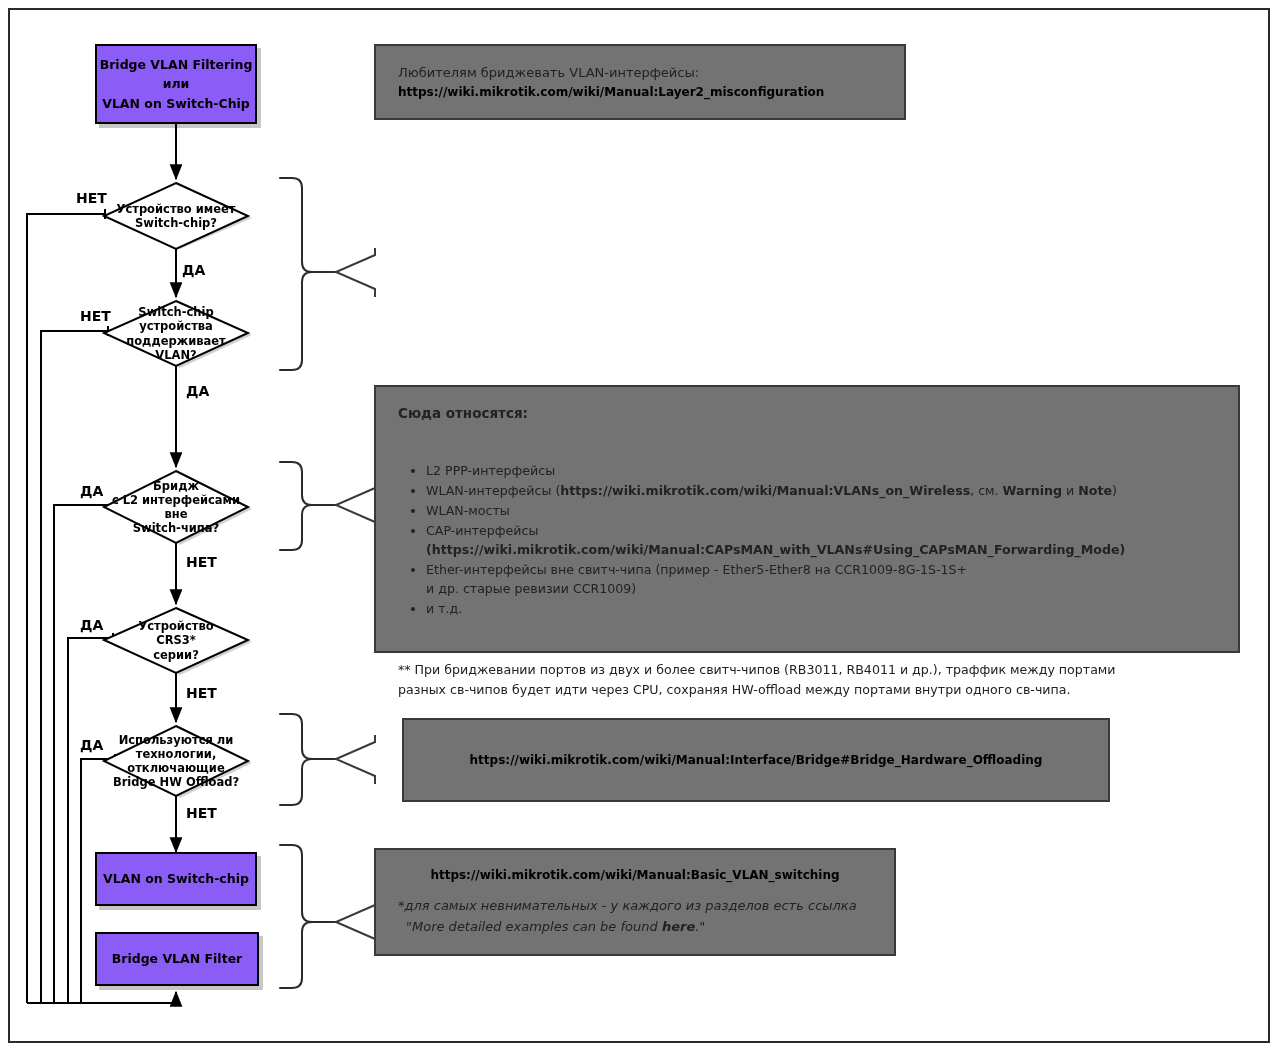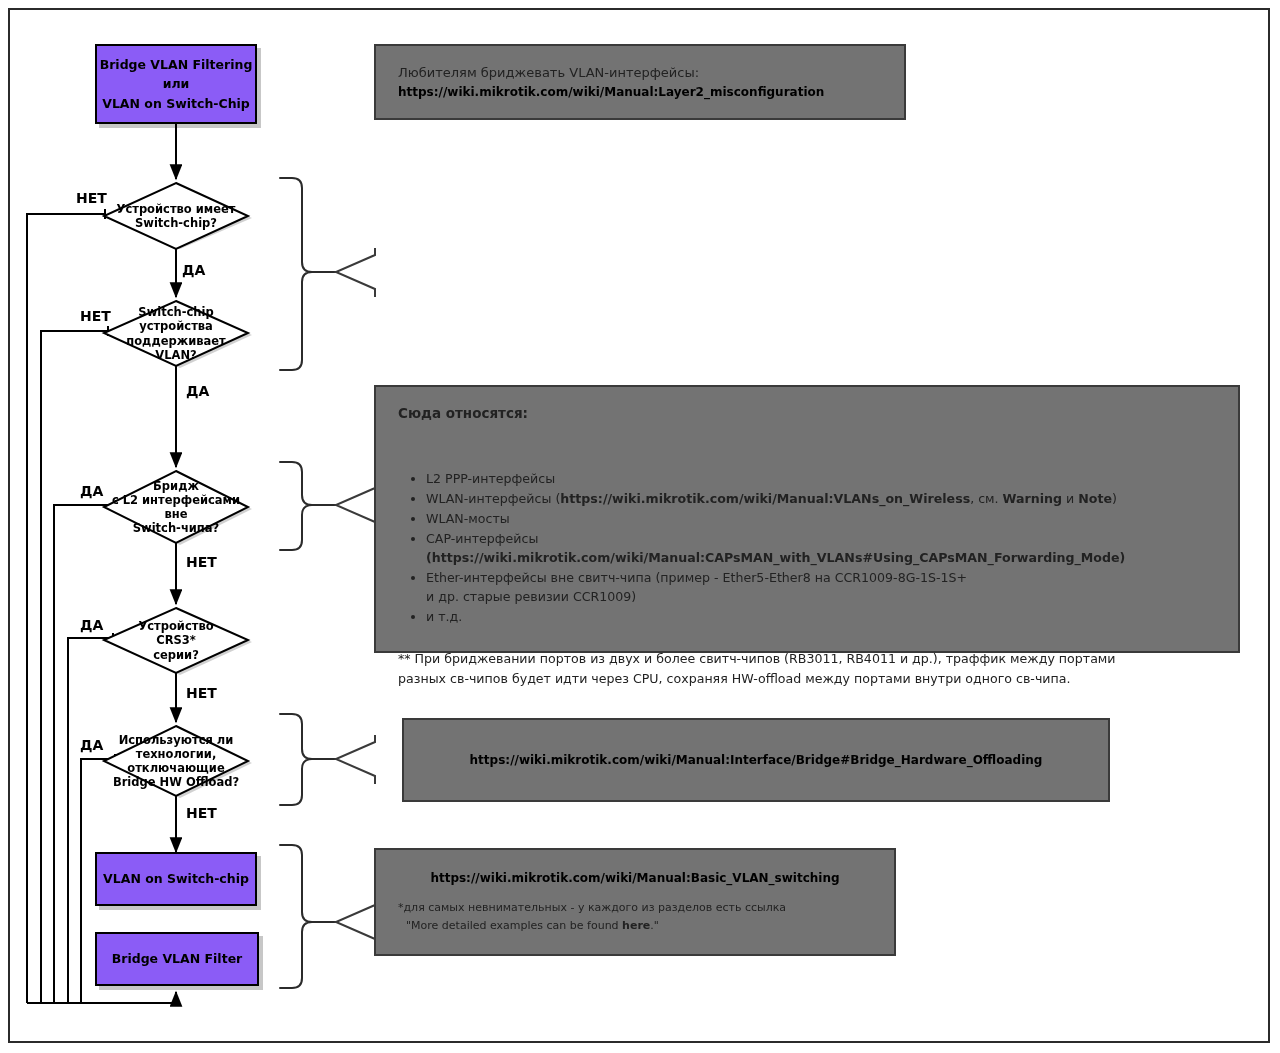--- a/index.html
+++ b/index.html
@@ -74,23 +74,23 @@
     padding:10px 22px;
     font-size:13px;
     line-height:1.5;
     color:#222;
   }
   .note .url{ font-weight:bold; font-size:12px; color:#000; }
   .note .plain{ font-weight:normal; }
   .note b{ font-weight:bold; }
 
   .note-title{ font-weight:bold; font-size:13.5px; margin-bottom:9px;}
-  .note ul{ margin:15px 0 0 14px; padding:0 0 0 14px; }
+  .note ul{ margin:7px 0 0 14px; padding:0 0 0 14px; }
   .note li{ margin:1.5px 0; font-size:12.6px; line-height:1.48;}
-  .note .foot{ margin-top:0; font-size:12.6px; line-height:1.62; }
+  .note .foot{ margin-top:19px; font-size:12.6px; line-height:1.62; }
 
   
   .elabel{
     position:absolute;
     font-weight:bold;
     font-size:14px;
     color:#000;
     white-space:nowrap;
   }
 </style>
@@ -301,19 +301,19 @@
       <span>разных св-чипов будет идти через CPU, сохраняя HW-offload между портами внутри одного св-чипа.</span>
     </div>
   </div>
 
   <div class="note" style="left:374px; top:718px; width:708px; height:84px;margin-left:28px;">
     <div class="url" style="text-align:center;">https://wiki.mikrotik.com/wiki/Manual:Interface/Bridge#Bridge_Hardware_Offloading</div>
   </div>
 
   <div class="note" style="left:374px; top:848px; width:522px; height:108px;">
     <div class="url" style="text-align:center; margin-bottom:12px;">https://wiki.mikrotik.com/wiki/Manual:Basic_VLAN_switching</div>
-    <div class="plain" style="font-size:11px; line-height:1.6;">
+    <div class="plain" style="font-size:13px; line-height:1.6;font-style:italic;">
       <span>*для самых невнимательных - у каждого из разделов есть ссылка</span><br>
       <span style="padding-left:8px;">"More detailed examples can be found </span><b>here</b><span>."</span>
     </div>
   </div>
 
 </div>
 
 </body></html>

